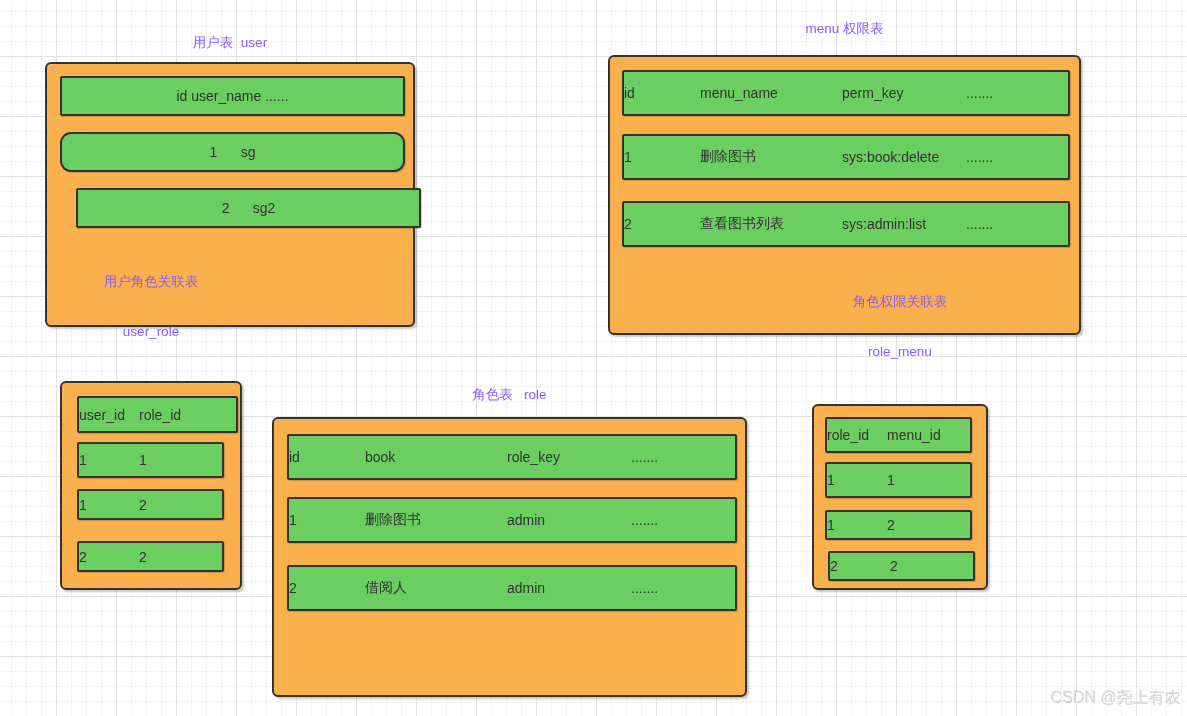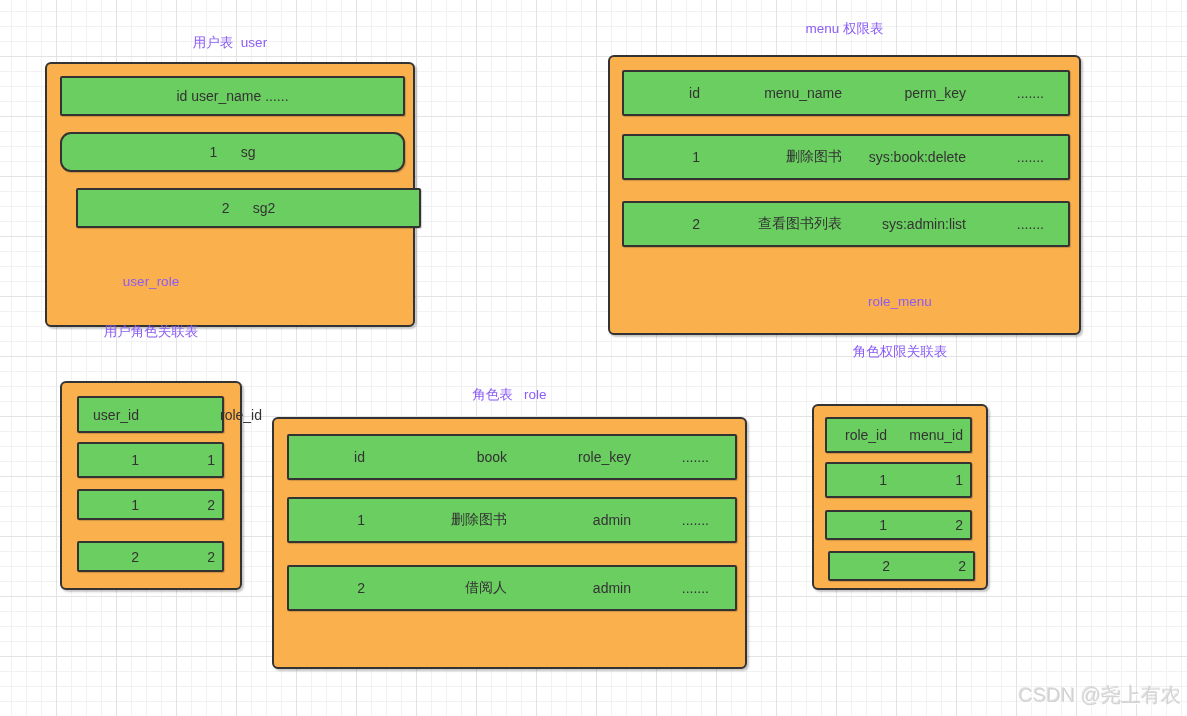--- a/index.html
+++ b/index.html
@@ -60,26 +60,26 @@
   .row.cols4 {
     display: grid;
     grid-template-columns: 76px 142px 124px 78px;
     align-items: center;
   }
   .row.cols2 {
     display: grid;
     grid-template-columns: 60px 76px;
     align-items: center;
   }
-  .cell { text-align: right; white-space: pre; }
+  .cell { text-align: left; white-space: pre; }
   .watermark {
     position: absolute;
     right: 6px;
     bottom: 7px;
-    font-size: 20px;
+    font-size: 16px;
     color: #d4d4d4;
     text-shadow: 1px 1px 0 #ffffff, -1px -1px 0 rgba(0,0,0,0.10);
     white-space: pre;
   }
 </style>
 </head>
 <body>
 
 <div class="tbl" style="left:45px; top:62px; width:370px; height:265px;">
   <div class="tbl-title" style="bottom: calc(100% + 11px);">用户表  user</div>
@@ -109,44 +109,44 @@
       <span class="cell">2</span>
       <span class="cell">查看图书列表</span>
       <span class="cell">sys:admin:list</span>
       <span class="cell">.......</span>
     </div>
   </div>
 </div>
 
 <div class="tbl" style="left:60px; top:381px; width:182px; height:209px;">
   <div class="tbl-title" style="bottom: calc(100% + 8px);">
+    <div>用户角色关联表</div>
     <div>user_role</div>
-    <div>用户角色关联表</div>
   </div>
   <div class="tbl-box">
-    <div class="row cols2" style="left:15px; top:13px; width:147px; height:37px;gap:47px;">
+    <div class="row cols2" style="left:15px; top:13px; width:161px; height:37px;">
       <span class="cell">user_id</span>
       <span class="cell">role_id</span>
     </div>
     <div class="row cols2" style="left:15px; top:59px; width:147px; height:36px;">
       <span class="cell">1</span>
       <span class="cell">1</span>
     </div>
     <div class="row cols2" style="left:15px; top:106px; width:147px; height:31px;">
       <span class="cell">1</span>
       <span class="cell">2</span>
     </div>
     <div class="row cols2" style="left:15px; top:158px; width:147px; height:31px;">
       <span class="cell">2</span>
       <span class="cell">2</span>
     </div>
   </div>
 </div>
 
-<div class="tbl" style="left:272px; top:417px; width:475px; height:252px;">
+<div class="tbl" style="left:272px; top:417px; width:475px; height:280px;">
   <div class="tbl-title" style="bottom: calc(100% + 14px);">角色表   role</div>
   <div class="tbl-box">
     <div class="row cols4" style="left:13px; top:15px; width:450px; height:46px;">
       <span class="cell">id</span>
       <span class="cell">book</span>
       <span class="cell">role_key</span>
       <span class="cell">.......</span>
     </div>
     <div class="row cols4" style="left:13px; top:78px; width:450px; height:46px;">
       <span class="cell">1</span>
@@ -158,22 +158,22 @@
       <span class="cell">2</span>
       <span class="cell">借阅人</span>
       <span class="cell">admin</span>
       <span class="cell">.......</span>
     </div>
   </div>
 </div>
 
 <div class="tbl" style="left:812px; top:404px; width:176px; height:186px;">
   <div class="tbl-title" style="bottom: calc(100% + 11px);">
+    <div>角色权限关联表</div>
     <div>role_menu</div>
-    <div>角色权限关联表</div>
   </div>
   <div class="tbl-box">
     <div class="row cols2" style="left:11px; top:11px; width:147px; height:36px;">
       <span class="cell">role_id</span>
       <span class="cell">menu_id</span>
     </div>
     <div class="row cols2" style="left:11px; top:56px; width:147px; height:36px;">
       <span class="cell">1</span>
       <span class="cell">1</span>
     </div>

